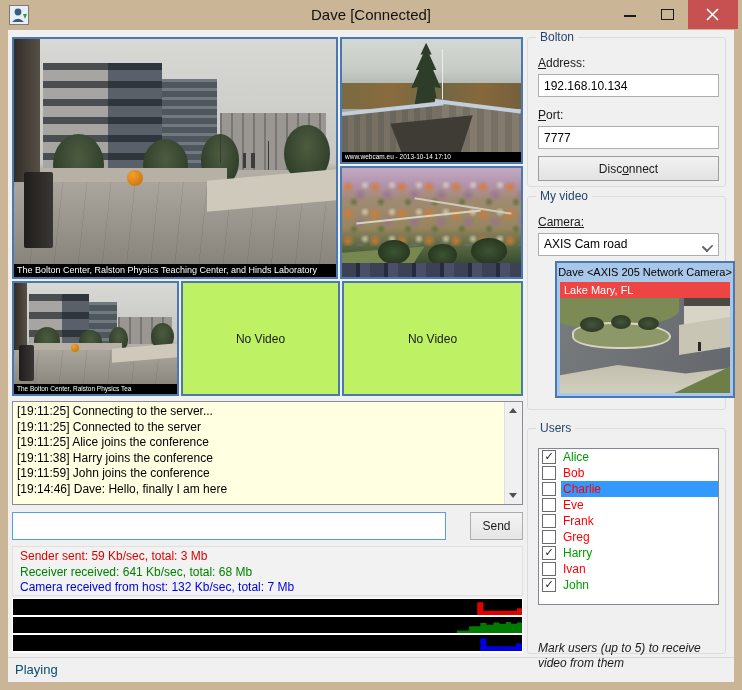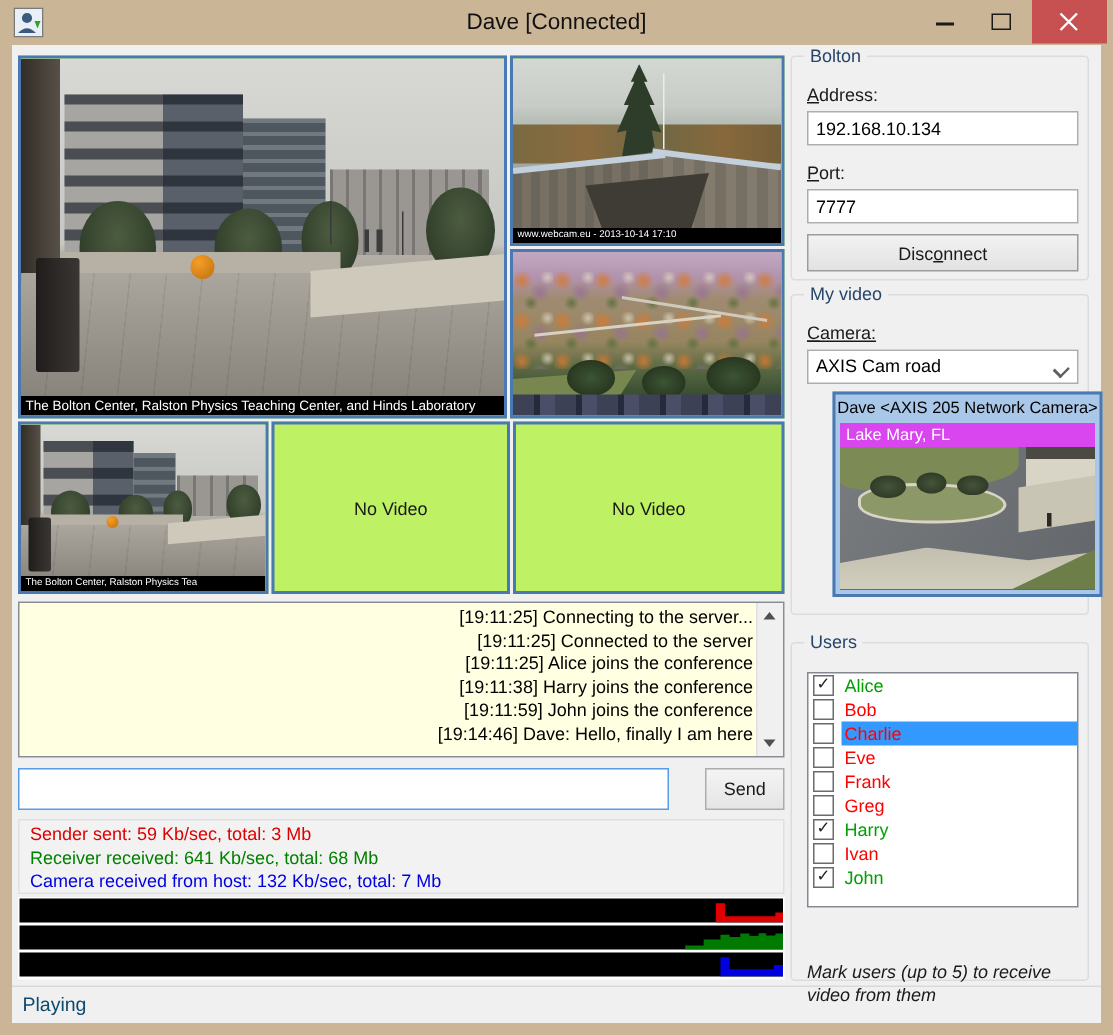--- a/index.html
+++ b/index.html
@@ -69,21 +69,21 @@
   .lakemary .house{right:0;top:0;width:27%;height:28%;background:linear-gradient(#4A4A42 0 30%,#D8D4C6 30%);}
   .lakemary .island{left:7%;top:25%;width:56%;height:24%;background:#8D9868;border:2px solid #D9D5C5;border-radius:45% 60% 50% 50%;}
   .lakemary .shrub{border-radius:50%;background:radial-gradient(#46543A,#2E3A26 75%);}
   .lakemary .driveR{right:0;top:24%;width:30%;height:32%;background:#C9C5B4;transform:skewY(-9deg);}
   .lakemary .apron{left:0;bottom:0;width:100%;height:32%;background:linear-gradient(#C2BEAE,#D2CEBE);clip-path:polygon(0 42%,34% 8%,74% 36%,100% 18%,100% 100%,0 100%);}
   .lakemary .grassBR{right:0;bottom:0;width:40%;height:28%;background:#6E7E48;clip-path:polygon(18% 100%,100% 0,100% 100%);}
   .lakemary .person{right:17%;top:46%;width:3px;height:9px;background:#2A2A22;}
   
   #chat-log{position:absolute;left:4px;top:371px;width:511px;height:104px;background:#FFFFE1;border:1px solid #898C95;box-sizing:border-box;}
   .chat-inner{position:absolute;left:4px;top:2px;right:20px;bottom:2px;overflow:hidden;}
-  .chat-line{font-size:12px;line-height:15.5px;color:#000;white-space:nowrap;text-align:right;}
+  .chat-line{font-size:12px;line-height:15.5px;color:#000;white-space:nowrap;}
   .vscroll{position:absolute;right:0;top:0;width:17px;height:100%;background:#F0F0F0;border-left:1px solid #DFDFDF;}
   .sb-btn{position:absolute;left:0;width:17px;height:17px;}
   .sb-btn.up{top:0;} .sb-btn.down{bottom:0;}
   .sb-btn span{position:absolute;left:4px;width:0;height:0;border-left:4px solid transparent;border-right:4px solid transparent;}
   .sb-btn.up span{top:6px;border-bottom:5px solid #505050;}
   .sb-btn.down span{top:6px;border-top:5px solid #505050;}
   
   #msg-input{position:absolute;left:4px;top:482px;width:434px;height:28px;box-sizing:border-box;border:1px solid #569DE5;background:#FFF;font-size:12px;padding:0 5px;font-family:"Liberation Sans",sans-serif;outline:none;}
   #send-btn{position:absolute;left:462px;top:482px;width:53px;height:28px;background:linear-gradient(#F4F4F4,#E5E5E5);border:1px solid #ACACAC;box-sizing:border-box;font-size:12px;color:#1A1A1A;display:flex;align-items:center;justify-content:center;}
   
@@ -107,21 +107,21 @@
   .txt{position:absolute;width:181px;height:23px;box-sizing:border-box;border:1px solid #ABADB3;background:#FFF;font-size:12px;padding:0 5px;font-family:"Liberation Sans",sans-serif;outline:none;}
   .win-btn{position:absolute;background:linear-gradient(#F2F2F2,#E2E2E2);border:1px solid #9C9C9C;box-sizing:border-box;font-size:12px;color:#1A1A1A;display:flex;align-items:center;justify-content:center;}
   u{text-decoration:underline;}
   
   #camera-select{position:absolute;left:10px;top:36px;width:181px;height:23px;box-sizing:border-box;border:1px solid #ABADB3;background:#FFF;font-size:12px;color:#000;line-height:21px;padding-left:5px;}
   #camera-select .chev{position:absolute;right:6px;top:8px;width:7px;height:7px;border-left:2px solid #606060;border-bottom:2px solid #606060;transform:rotate(-45deg) scaleY(.8);}
   
   #preview{position:absolute;left:11px;top:64px;width:180px;height:137px;background:#A9C7E8;border:2px solid #4A78B0;box-sizing:border-box;margin-left:16px;}
   #preview-title{height:19px;font-size:11px;color:#000;text-align:center;line-height:19px;white-space:nowrap;overflow:hidden;}
   #preview-video{position:absolute;left:3px;right:3px;top:19px;bottom:3px;background:#000;overflow:hidden;}
-  #overlay-bar{position:absolute;left:0;right:0;top:0;height:16px;background:#d946ef;color:#FFF;font-size:11px;line-height:16px;padding-left:4px;z-index:5;}
+  #overlay-bar{position:absolute;left:0;right:0;top:0;height:16px;background:#ef4444;color:#FFF;font-size:11px;line-height:16px;padding-left:4px;z-index:5;}
   #lm-scene{position:absolute;left:0;right:0;top:16px;bottom:0;}
   
   #users-list{position:absolute;left:10px;top:19px;width:181px;height:157px;background:#FFF;border:1px solid #828790;box-sizing:border-box;overflow:hidden;}
   .user-row{display:flex;align-items:center;height:16px;}
   .user-cb{flex:0 0 auto;width:12px;height:12px;margin:0 5px 0 3px;border:1px solid #6B6B6B;background:#FFF;font-size:11px;line-height:11px;text-align:center;color:#1A1A1A;}
   .user-name{flex:1;font-size:12px;line-height:16px;padding-left:2px;white-space:nowrap;}
   .user-name.sel{background:#3399FF;}
   #users-note{position:absolute;left:10px;top:212px;width:182px;font-size:12px;font-style:italic;color:#1A1A1A;line-height:15px;}
 </style>
 </head>

